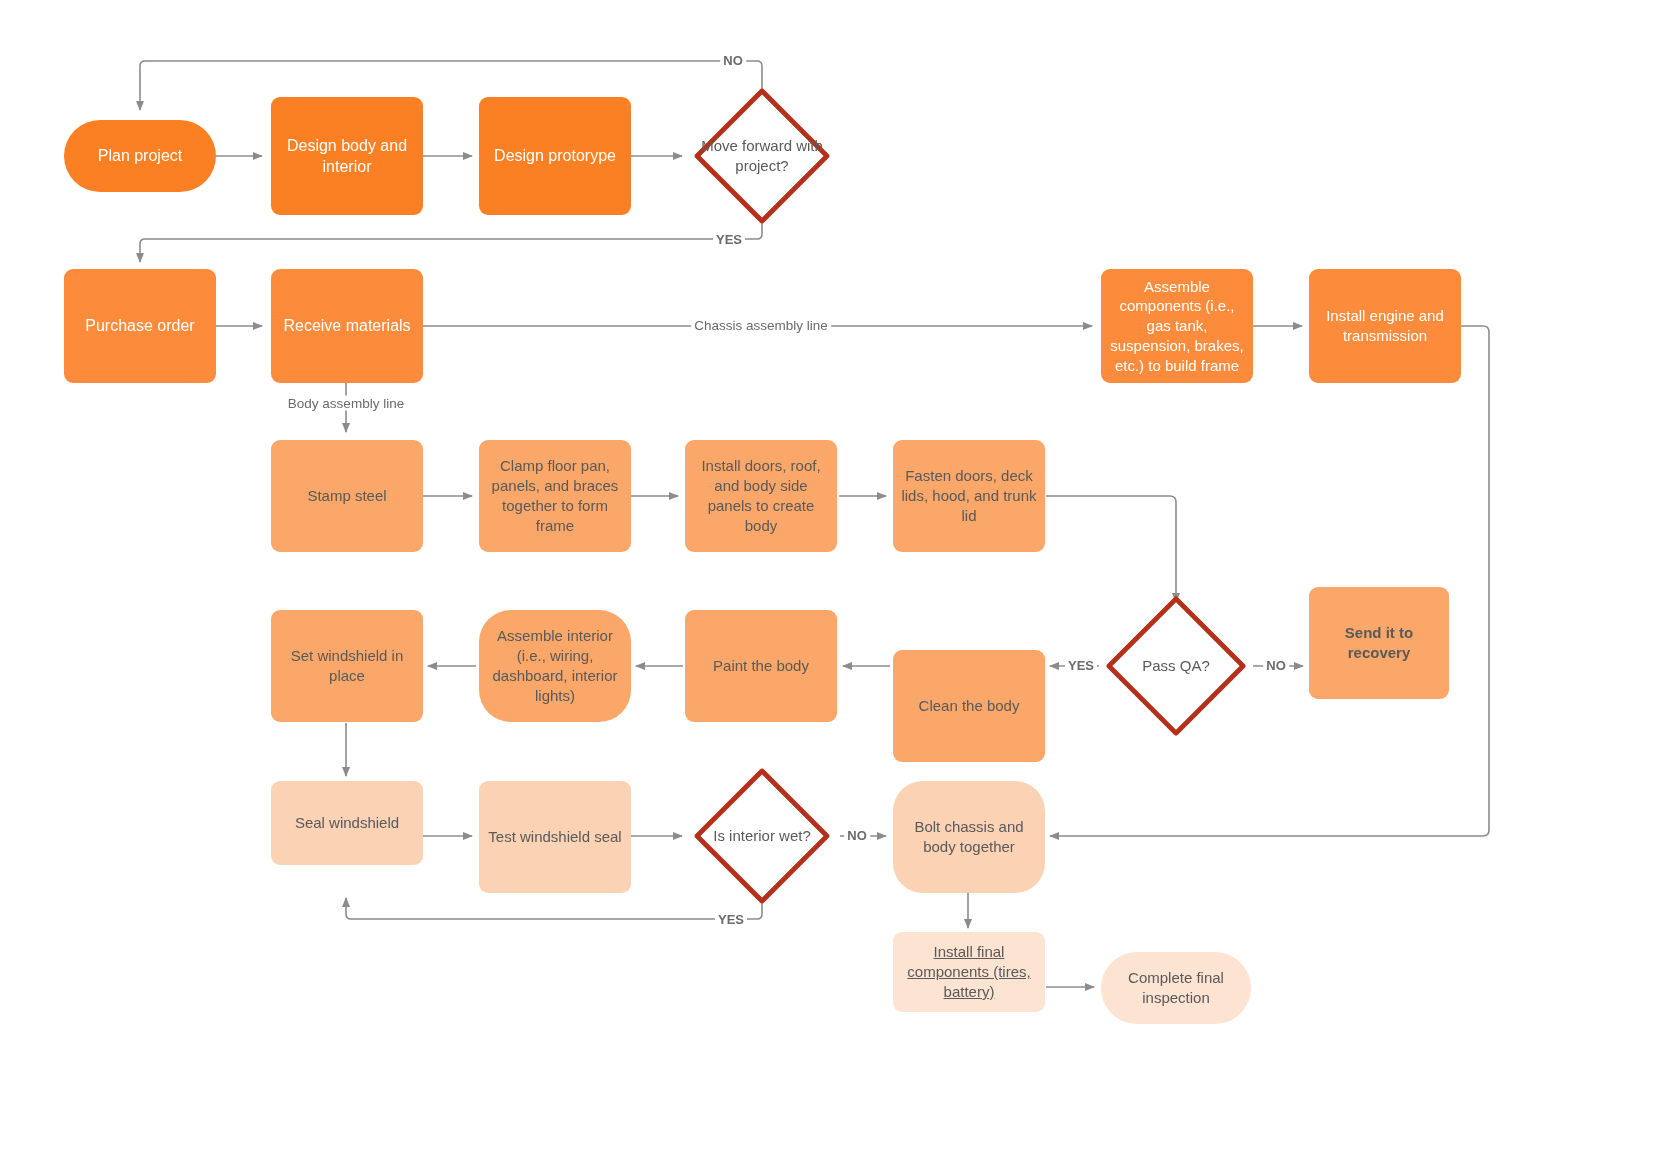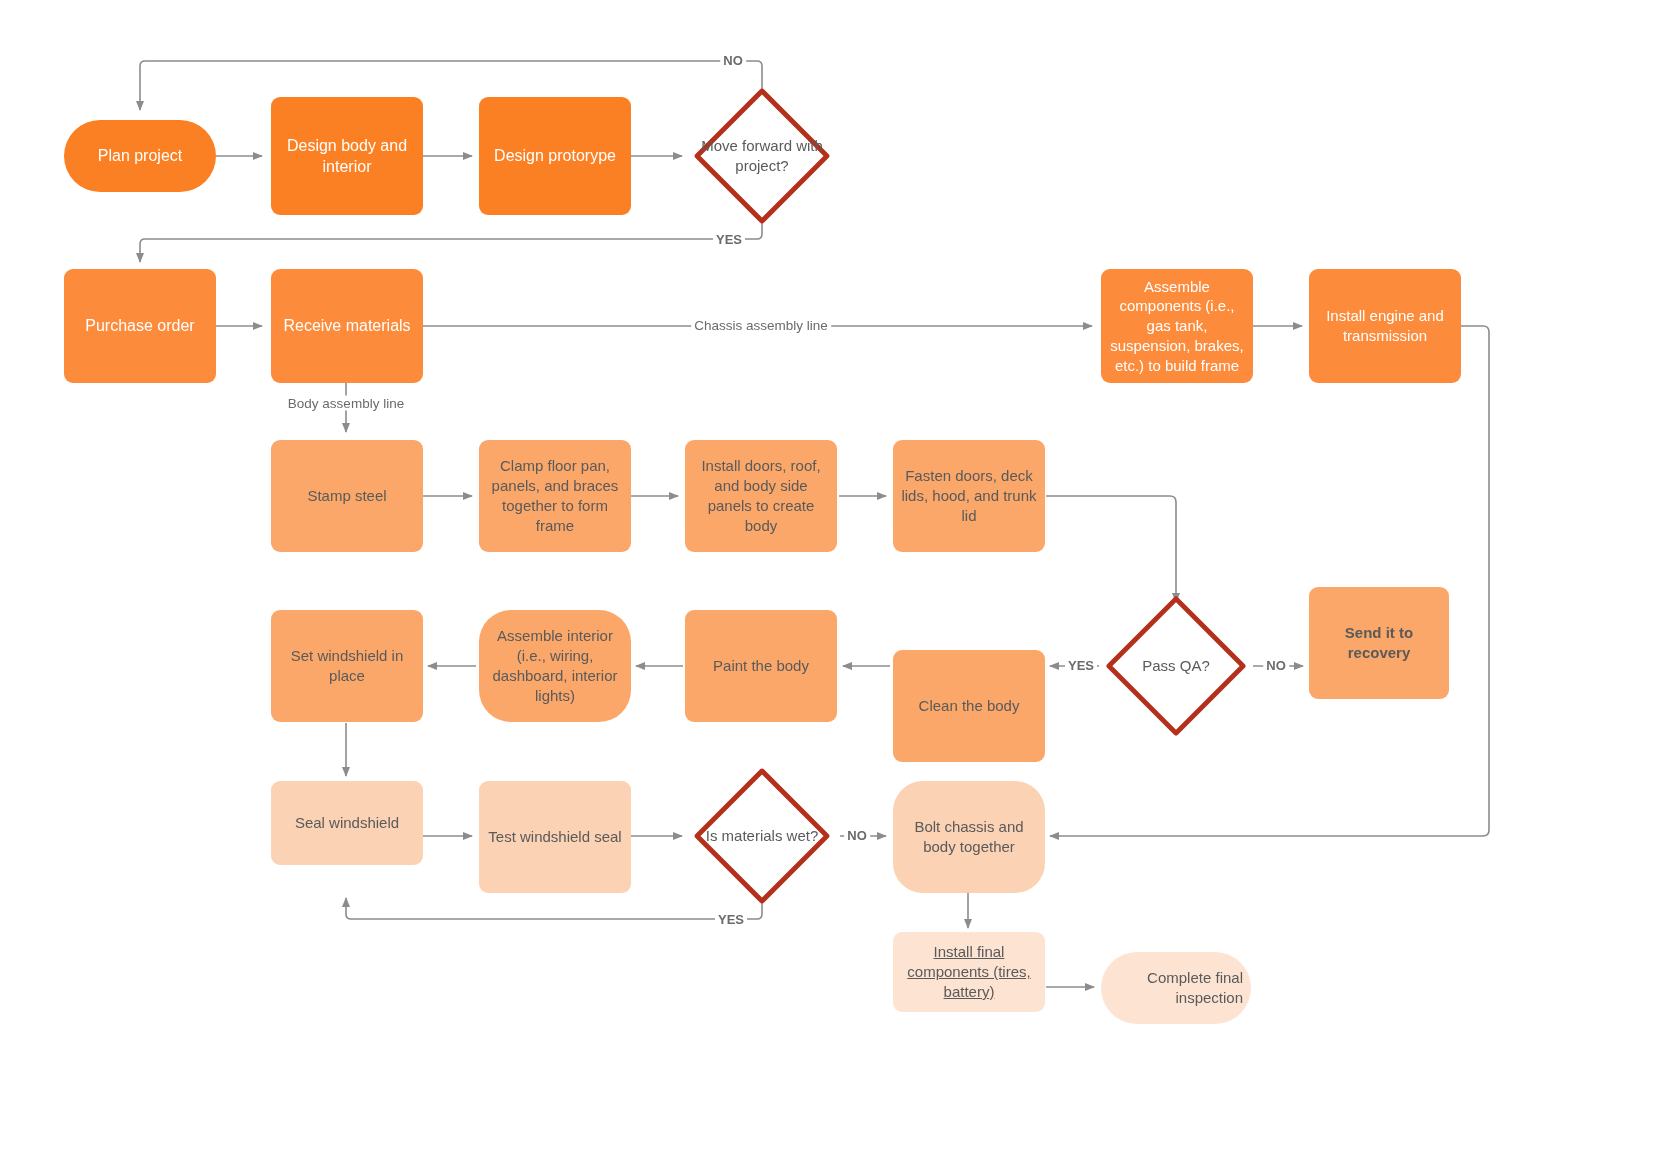--- a/index.html
+++ b/index.html
@@ -35,21 +35,20 @@
     justify-content: center;
     text-align: center;
     line-height: 1.32;
     padding: 4px 8px;
   }
   .proc {
     border-radius: 9px;
   }
   .term {
     border-radius: 40px;
-    text-align: right;
   }
   .tone-a { background: #fb8023; color: #ffffff; }
   .tone-b { background: #fc8b3c; color: #ffffff; }
   .tone-c { background: #fba76a; color: #5a5a5a; }
   .tone-d { background: #fcd2b5; color: #5a5a5a; }
   .tone-e { background: #fde3d2; color: #5a5a5a; }
   .fs15 { font-size: 15px; }
   .fs16 { font-size: 16px; }
 
   .decision {
@@ -226,21 +225,21 @@
   <div class="node proc tone-d fs15" style="left:271px; top:781px; width:152px; height:84px;">
     <span>Seal windshield</span>
   </div>
 
   <div class="node proc tone-d fs15" style="left:479px; top:781px; width:152px; height:112px;">
     <span>Test windshield seal</span>
   </div>
 
   <div class="decision" style="left:688px; top:784px; width:148px; height:104px;">
     <div class="dia" style="width:97px; height:97px;"></div>
-    <div class="dlabel">Is materials wet?</div>
+    <div class="dlabel">Is interior wet?</div>
   </div>
 
   <div class="node proc tone-d fs15" style="left:893px; top:781px; width:152px; height:112px;border-radius:30px;">
     <span>Bolt chassis and body together</span>
   </div>
 
   <div class="node proc tone-e fs15" style="left:893px; top:932px; width:152px; height:80px;text-decoration:underline;">
     <span>Install final components (tires, battery)</span>
   </div>
 

